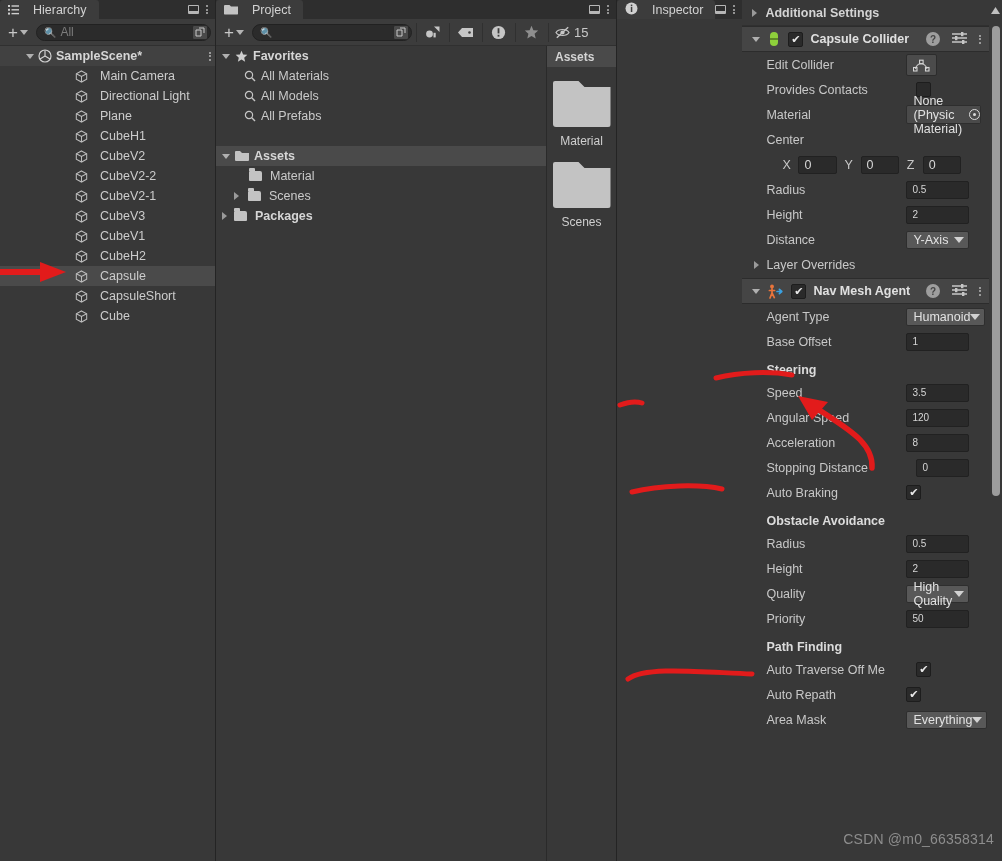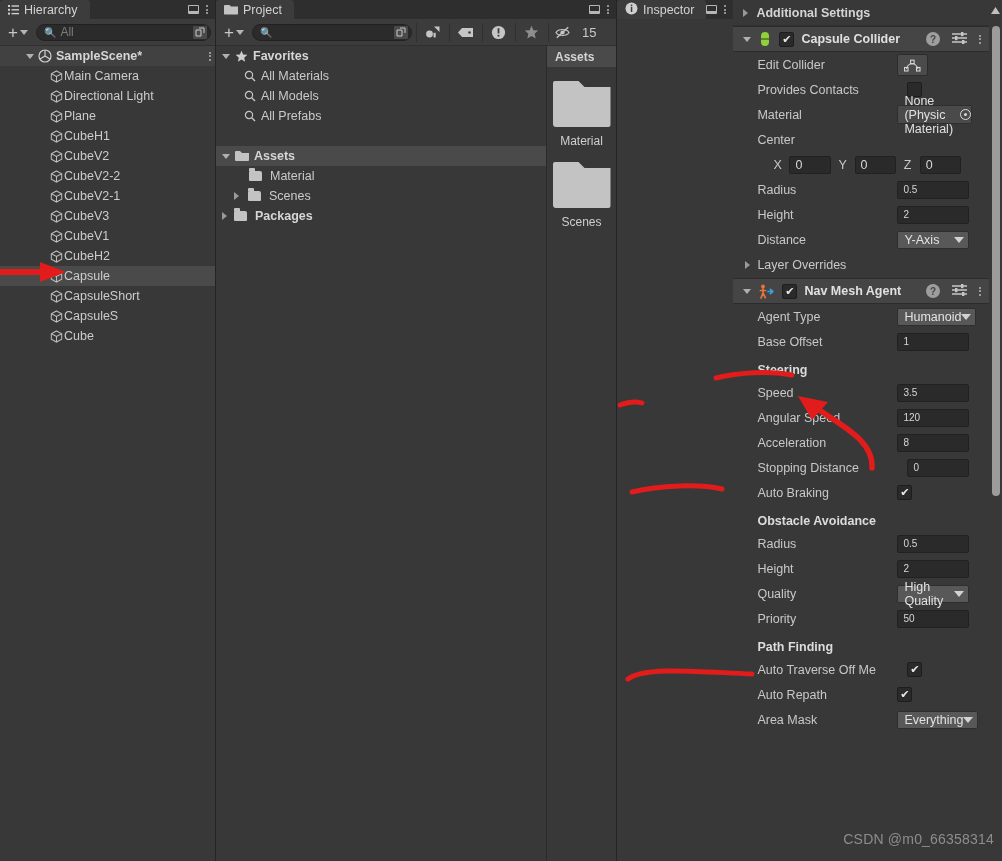--- a/index.html
+++ b/index.html
@@ -12,21 +12,21 @@
     overflow: hidden;
   }
   .app { position: relative; width: 1002px; height: 861px; display: flex; }
 
   
   .tabstrip {
     height: 19px; background: #2e2e2e; display: flex; align-items: stretch;
     position: relative; flex: none;
   }
   .tab {
-    display: flex; align-items: center; gap: 5px;
+    display: flex; align-items: center; gap: 14px;
     padding: 0 12px 0 8px; background: #3c3c3c; color: #d2d2d2;
     font-size: 12.5px; height: 19px; border-top-left-radius: 3px; border-top-right-radius: 3px;
   }
   .tabstrip .spacer { flex: 1; background: #2e2e2e; }
   .tab-ctrls { display: flex; align-items: center; gap: 7px; padding: 0 7px 0 0; background: #2e2e2e; }
 
   .toolbar {
     height: 27px; background: #3c3c3c; display: flex; align-items: center;
     gap: 4px; padding: 0 4px; flex: none; border-bottom: 1px solid #303030;
   }
@@ -52,21 +52,21 @@
   
   .hierarchy { width: 215px; background: #383838; display: flex; flex-direction: column; flex: none; }
   .h-body { flex: 1; background: #383838; overflow: hidden; position: relative; }
   .scene-row {
     height: 20px; background: #414141; display: flex; align-items: center; gap: 4px;
     padding-left: 26px; padding-right: 4px; color: #d6d6d6; font-weight: bold; font-size: 12.5px;
   }
   .tri { width: 0; height: 0; border-left: 4.5px solid transparent; border-right: 4.5px solid transparent; border-top: 5.5px solid #b0b0b0; }
   .tri-r { width: 0; height: 0; border-top: 4.5px solid transparent; border-bottom: 4.5px solid transparent; border-left: 5.5px solid #9a9a9a; }
   .go-row {
-    height: 20px; display: flex; align-items: center; gap: 1px; padding-left: 50px;
+    height: 20px; display: flex; align-items: center; gap: 12px; padding-left: 75px;
     color: #cccccc; font-size: 12.5px;
   }
   .go-row.sel { background: #4a4a4a; }
   .cube-ico { width: 13px; height: 13px; flex: none; }
   .kebab { display: flex; flex-direction: column; gap: 1.5px; align-items: center; }
   .kebab i { width: 2px; height: 2px; background: #b6b6b6; border-radius: 50%; display: block; }
   .dock-ico { width: 11px; height: 9px; border: 1.4px solid #b6b6b6; border-bottom-width: 3px; border-radius: 1px; }
 
   .vsplit { width: 1px; background: #242424; flex: none; }
 
@@ -288,27 +288,20 @@
               <path d="M1.4 4 L7 7 L12.6 4 M7 7 L7 13" fill="none" stroke="#bdbdbd" stroke-width="1.1"></path>
             </svg>
             <span>Capsule</span>
           </div>
           <div class="go-row">
             <svg class="cube-ico" viewBox="0 0 14 14">
               <path d="M7 1 L12.6 4 L12.6 10 L7 13 L1.4 10 L1.4 4 Z" fill="none" stroke="#bdbdbd" stroke-width="1.1"></path>
               <path d="M1.4 4 L7 7 L12.6 4 M7 7 L7 13" fill="none" stroke="#bdbdbd" stroke-width="1.1"></path>
             </svg>
             <span>CapsuleShort</span>
-          </div>
-          <div class="go-row">
-            <svg class="cube-ico" viewBox="0 0 14 14">
-              <path d="M7 1 L12.6 4 L12.6 10 L7 13 L1.4 10 L1.4 4 Z" fill="none" stroke="#bdbdbd" stroke-width="1.1"></path>
-              <path d="M1.4 4 L7 7 L12.6 4 M7 7 L7 13" fill="none" stroke="#bdbdbd" stroke-width="1.1"></path>
-            </svg>
-            <span>CapsuleS</span>
           </div>
           <div class="go-row">
             <svg class="cube-ico" viewBox="0 0 14 14">
               <path d="M7 1 L12.6 4 L12.6 10 L7 13 L1.4 10 L1.4 4 Z" fill="none" stroke="#bdbdbd" stroke-width="1.1"></path>
               <path d="M1.4 4 L7 7 L12.6 4 M7 7 L7 13" fill="none" stroke="#bdbdbd" stroke-width="1.1"></path>
             </svg>
             <span>Cube</span>
           </div>
         </div>
     </div>
@@ -371,21 +364,21 @@
             <rect x="6.6" y="9.8" width="1.8" height="1.8" fill="#3c3c3c"></rect>
           </svg>
       </span>
       <span class="tsep"></span>
       <span class="ticon">
         <svg width="15" height="15" viewBox="0 0 15 15">
             <path d="M7.5 0.8 L9.4 5.2 L14.2 5.6 L10.6 8.8 L11.7 13.5 L7.5 11 L3.3 13.5 L4.4 8.8 L0.8 5.6 L5.6 5.2 Z" fill="#8e8e8e"></path>
           </svg>
       </span>
       <span class="tsep"></span>
-      <span class="ticon" style="width:auto;gap:10px;padding-left:2px">
+      <span class="ticon" style="width:auto;gap:2px;padding-left:2px">
         <svg width="17" height="13" viewBox="0 0 17 13">
             <path d="M1 6.5 C3.5 2.5, 11.5 2.5, 14 6.5 C11.5 10.5, 3.5 10.5, 1 6.5 Z" fill="none" stroke="#c6c6c6" stroke-width="1.2"></path>
             <circle cx="7.5" cy="6.5" r="2.1" fill="#c6c6c6"></circle>
             <path d="M1.8 11.8 L13.2 1.2" stroke="#c6c6c6" stroke-width="1.4"></path>
           </svg>
         <span style="font-size:13px;color:#c9c9c9">15</span>
       </span>
     </div>
 
     <div class="p-main">

